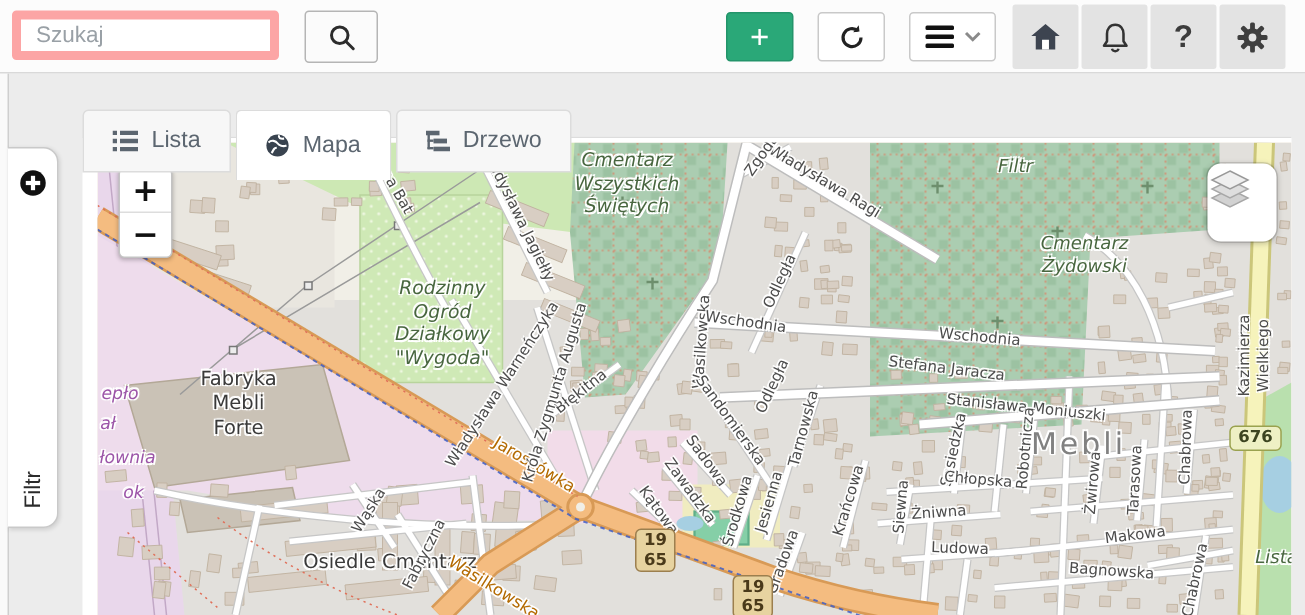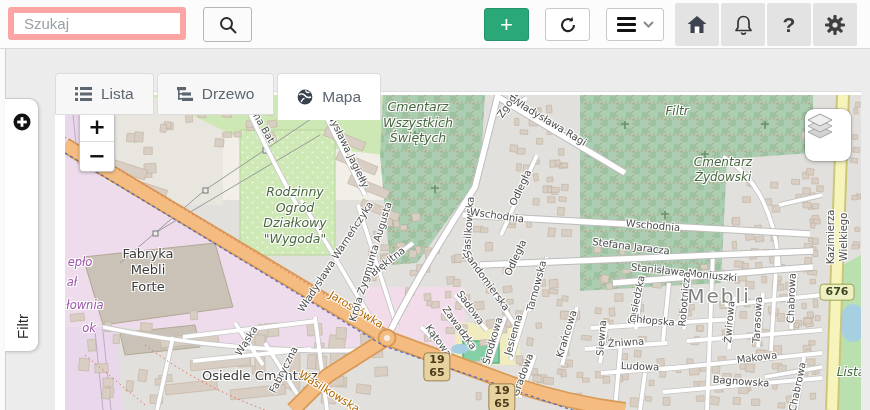--- a/index.html
+++ b/index.html
@@ -137,39 +137,39 @@
         <rect x="0" y="0" width="3" height="3"></rect>
           <rect x="5" y="0" width="12" height="3"></rect>
         <rect x="0" y="5.5" width="3" height="3"></rect>
           <rect x="5" y="5.5" width="12" height="3"></rect>
         <rect x="0" y="11" width="3" height="3"></rect>
           <rect x="5" y="11" width="12" height="3"></rect>
       </g>
     </svg>
     <span>Lista</span>
   </div>
+  <div class="tab active">
+    <svg width="16" height="16" viewBox="0 0 16 16">
+      <circle cx="8" cy="8" r="7.4" fill="#39434f"></circle>
+      <path d="M2 6c2-2 5-1 6 .5S11.5 9 14 8M4 13c1.5-1.5 1-3.5 3.5-3.5M9 1.2c-.5 1.8.8 2.6 3.4 2.2" fill="none" stroke="#fff" stroke-width="1.4"></path>
+    </svg>
+    <span>Mapa</span>
+  </div>
   <div class="tab">
     <svg width="16" height="14" viewBox="0 0 16 14">
       <g fill="#5c6670">
         <rect x="0" y="0" width="9" height="3.2"></rect>
         <rect x="5" y="5.4" width="9" height="3.2"></rect>
         <rect x="5" y="10.8" width="11" height="3.2"></rect>
         <rect x="1" y="2" width="1.6" height="10.4"></rect>
         <rect x="1" y="11" width="4" height="1.6"></rect>
         <rect x="1" y="6" width="4" height="1.6"></rect>
       </g>
     </svg>
     <span>Drzewo</span>
-  </div>
-  <div class="tab active">
-    <svg width="16" height="16" viewBox="0 0 16 16">
-      <circle cx="8" cy="8" r="7.4" fill="#39434f"></circle>
-      <path d="M2 6c2-2 5-1 6 .5S11.5 9 14 8M4 13c1.5-1.5 1-3.5 3.5-3.5M9 1.2c-.5 1.8.8 2.6 3.4 2.2" fill="none" stroke="#fff" stroke-width="1.4"></path>
-    </svg>
-    <span>Mapa</span>
   </div>
 </nav>
 
 <aside class="filter-panel">
   <svg class="plus-circle" viewBox="0 0 18 18">
     <circle cx="9" cy="9" r="8.5" fill="#111"></circle>
     <rect x="4.2" y="7.6" width="9.6" height="2.8" fill="#fff"></rect>
     <rect x="7.6" y="4.2" width="2.8" height="9.6" fill="#fff"></rect>
   </svg>
   <span class="filter-label">Filtr</span>
@@ -701,21 +701,21 @@
 Wszystkich
 Świętych</div>
       <div class="ml big-green" style="left: 230px; top: 120px; transform: translate(-50%, -50%) rotate(0deg); font-style: italic;">Rodzinny
 Ogród
 Działkowy
 "Wygoda"</div>
       <div class="ml green-i" style="left: 612px; top: 16px; transform: translate(-50%, -50%) rotate(0deg);">Filtr</div>
       <div class="ml green-i" style="left: 658px; top: 75px; transform: translate(-50%, -50%) rotate(0deg);">Cmentarz
 Żydowski</div>
       <div class="ml district" style="left: 654px; top: 201px; transform: translate(-50%, -50%) rotate(0deg);">Mebli</div>
-      <div class="ml place" style="left: 83px; top: 175px; transform: translate(-50%, -50%) rotate(0deg);">Fabryka
+      <div class="ml place" style="left: 94px; top: 175px; transform: translate(-50%, -50%) rotate(0deg);">Fabryka
 Mebli
 Forte</div>
       <div class="ml place" style="left: 195px; top: 281px; transform: translate(-50%, -50%) rotate(0deg);">Osiedle Cmentarz</div>
       <div class="ml road-orange" style="left: 291px; top: 215px; transform: translate(-50%, -50%) rotate(31deg);">Jaroszówka</div>
       <div class="ml road-orange" style="left: 264px; top: 297px; transform: translate(-50%, -50%) rotate(32deg);">Wasilkowska</div>
       <div class="ml " style="left: 404px; top: 133px; transform: translate(-50%, -50%) rotate(-86deg);">Wasilkowska</div>
       <div class="ml " style="left: 279px; top: 48px; transform: translate(-50%, -50%) rotate(64deg);">Władysława Jagiełły</div>
       <div class="ml " style="left: 192px; top: 22px; transform: translate(-50%, -50%) rotate(60deg);">Stefana Bat</div>
       <div class="ml " style="left: 484px; top: 27px; transform: translate(-50%, -50%) rotate(31deg);">Władysława Ragi</div>
       <div class="ml " style="left: 444px; top: 9px; transform: translate(-50%, -50%) rotate(-55deg);">Zgoda</div>

